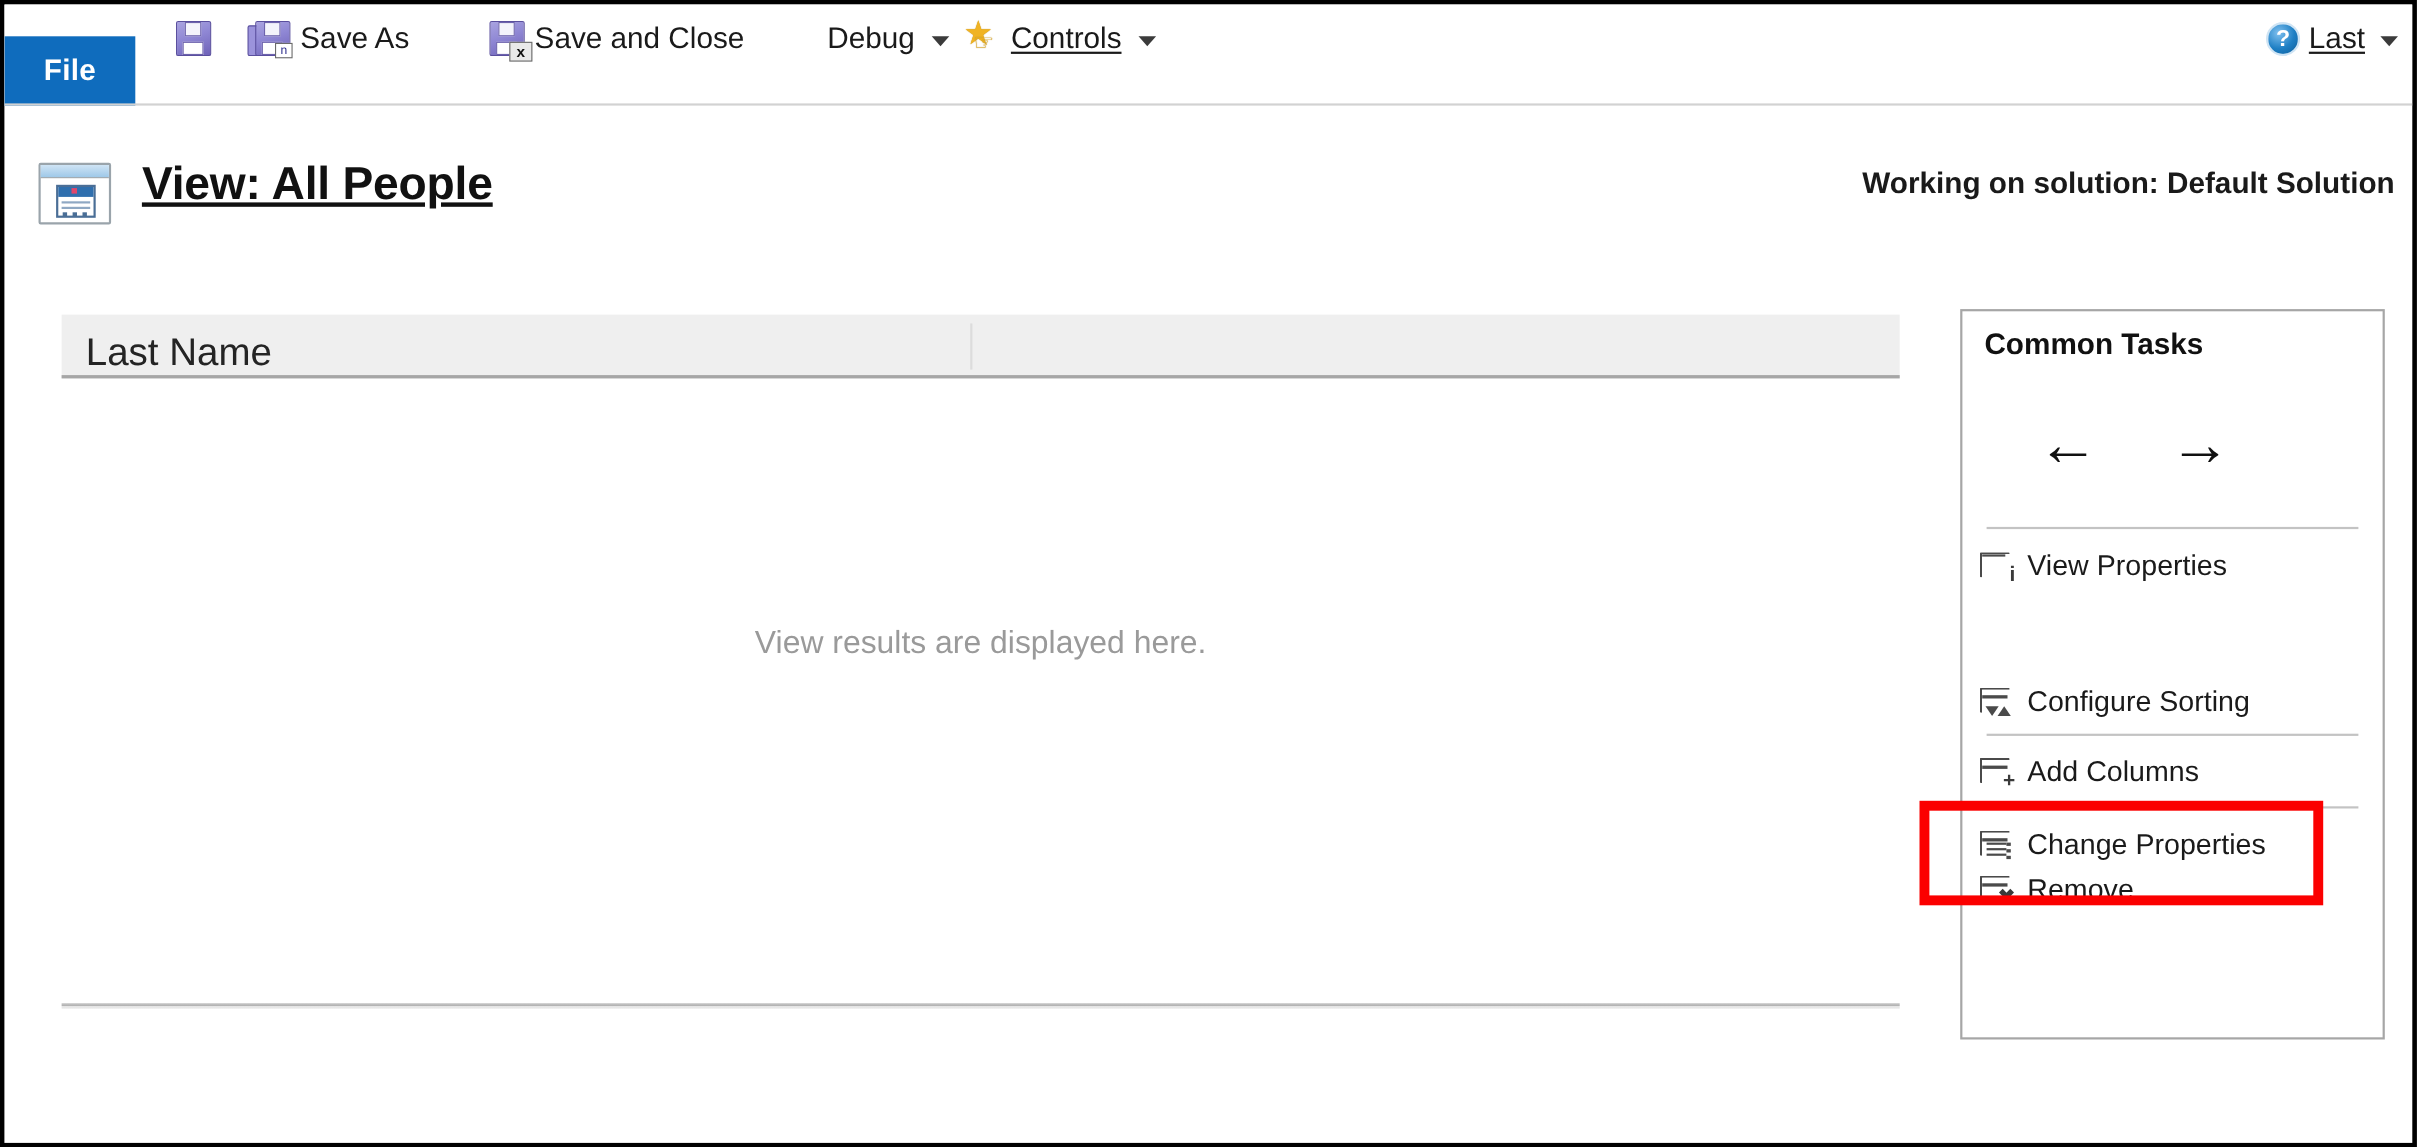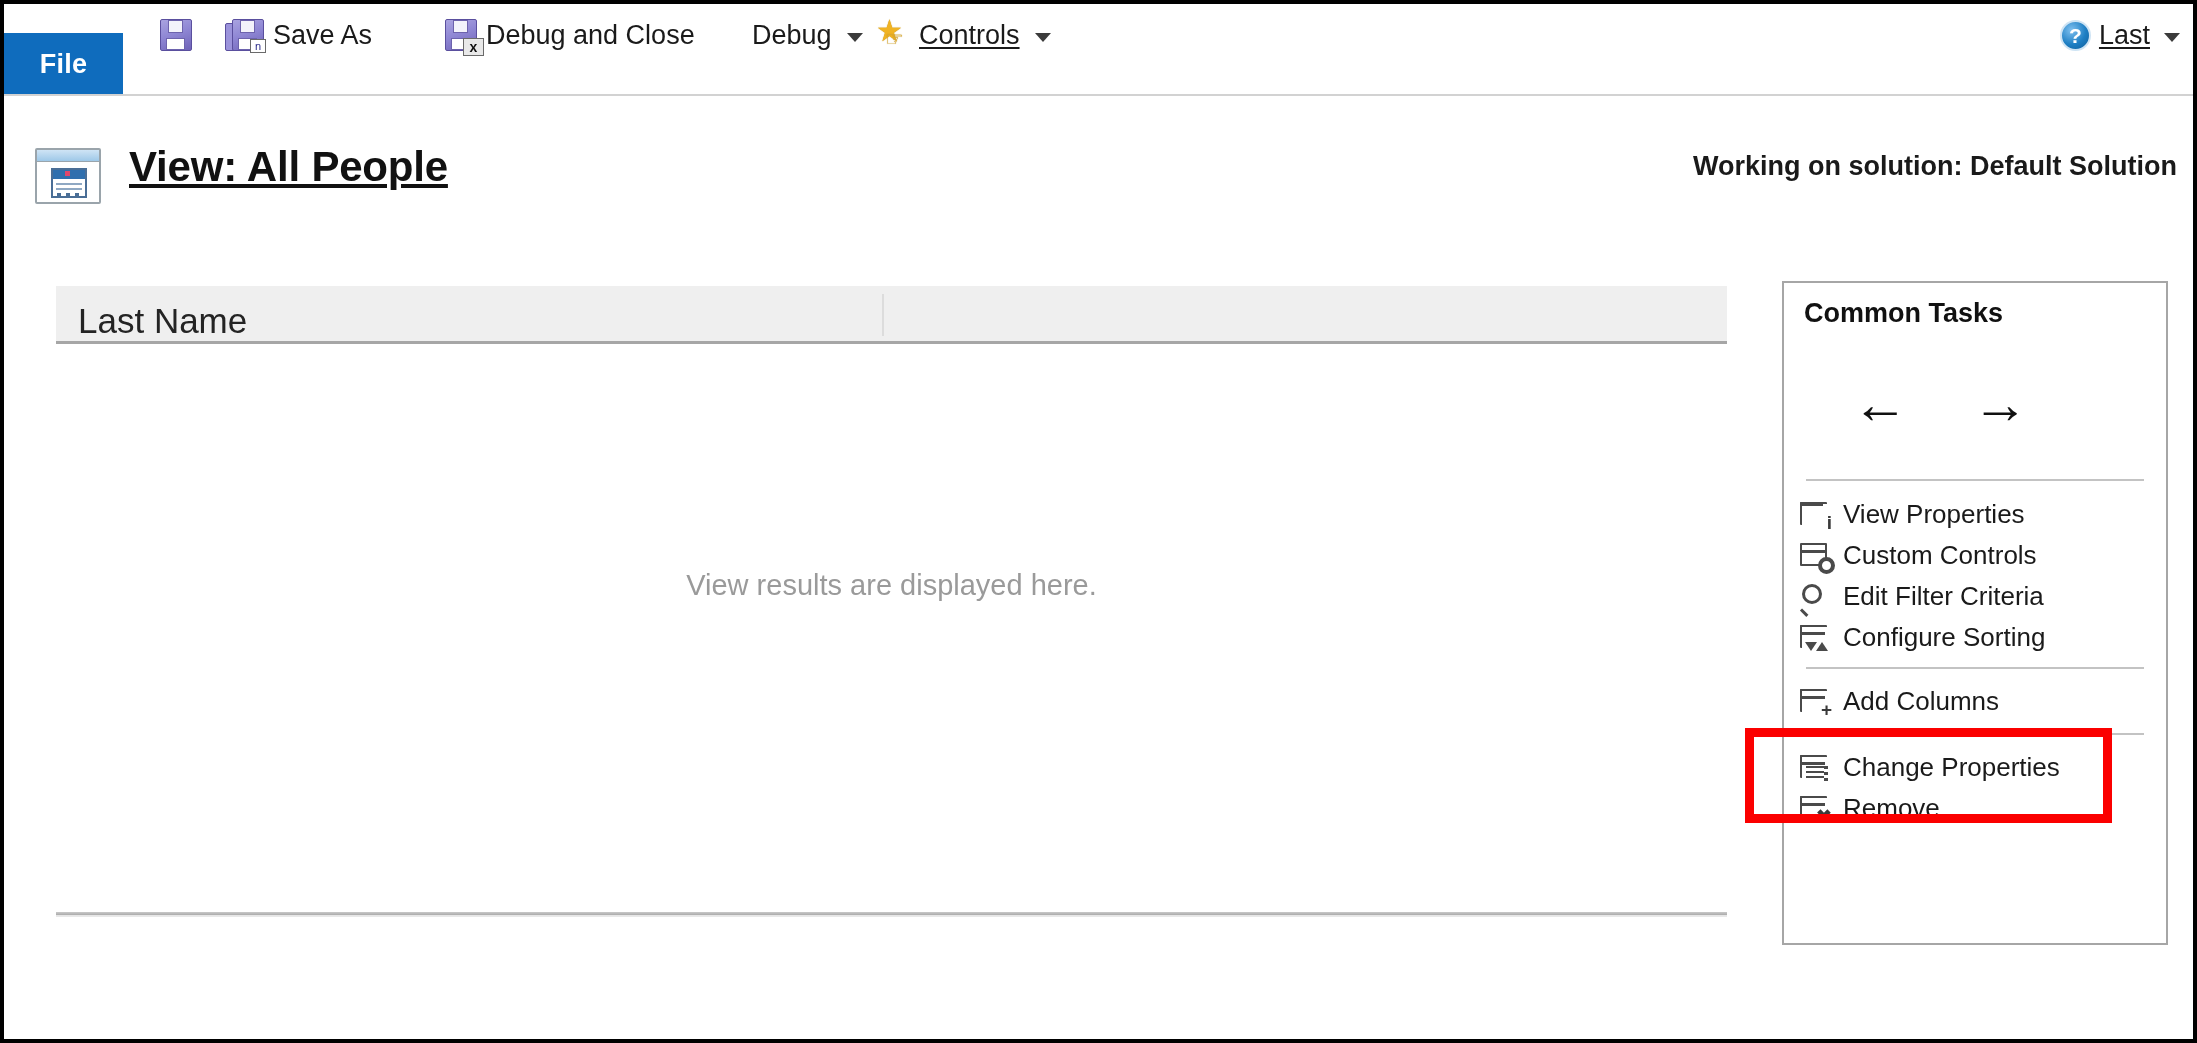--- a/index.html
+++ b/index.html
@@ -428,21 +428,21 @@
       <span class="lbl">Save As</span>
     </div>
 
     <div class="ribbon-btn" style="left:441px;">
       <span class="floppy">
         <span class="body"></span>
           <span class="shutter"></span>
           <span class="label"></span>
         <span class="badge-x">x</span>
       </span>
-      <span class="lbl">Debug and Close</span>
+      <span class="lbl">Save and Close</span>
     </div>
 
     <div class="ribbon-btn" style="left:748px;">
       <span class="lbl">Debug</span>
       <span class="caret"></span>
     </div>
 
     <div class="ribbon-btn" style="left:872px;">
       <span class="star-hand">
         <span class="star">★</span>
@@ -497,36 +497,21 @@
 
     <div class="task-item" style="top:211px;">
       <span class="ticon">
         <span class="box open-br"></span>
           <span class="hdr"></span>
         <span class="mark">i</span>
       </span>
       <span>View Properties</span>
     </div>
 
-    <div class="task-item" style="top:252px;">
-      <span class="ticon">
-        <span class="box"></span>
-          <span class="hdr2"></span>
-        <span class="gear"></span>
-      </span>
-      <span>Custom Controls</span>
-    </div>
-
-    <div class="task-item" style="top:293px;">
-      <span class="ticon">
-        <span class="magnifier"></span>
-          <span class="handle"></span>
-      </span>
-      <span>Edit Filter Criteria</span>
-    </div>
+
 
     <div class="task-item" style="top:334px;">
       <span class="ticon">
         <span class="box open-br"></span>
           <span class="hdr2"></span>
         <span class="tri-d"></span>
           <span class="tri-u"></span>
       </span>
       <span>Configure Sorting</span>
     </div>

